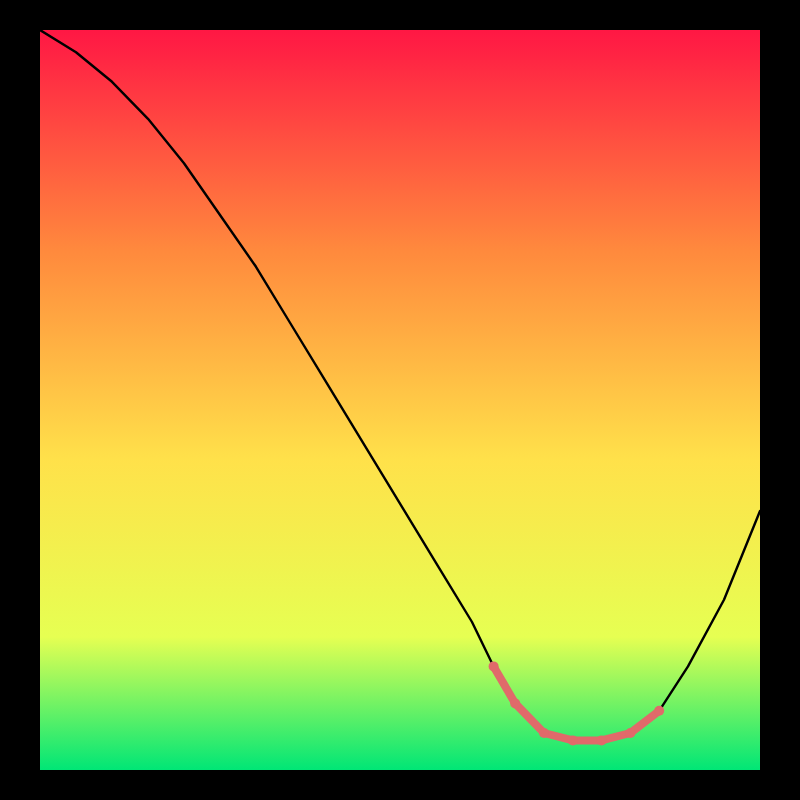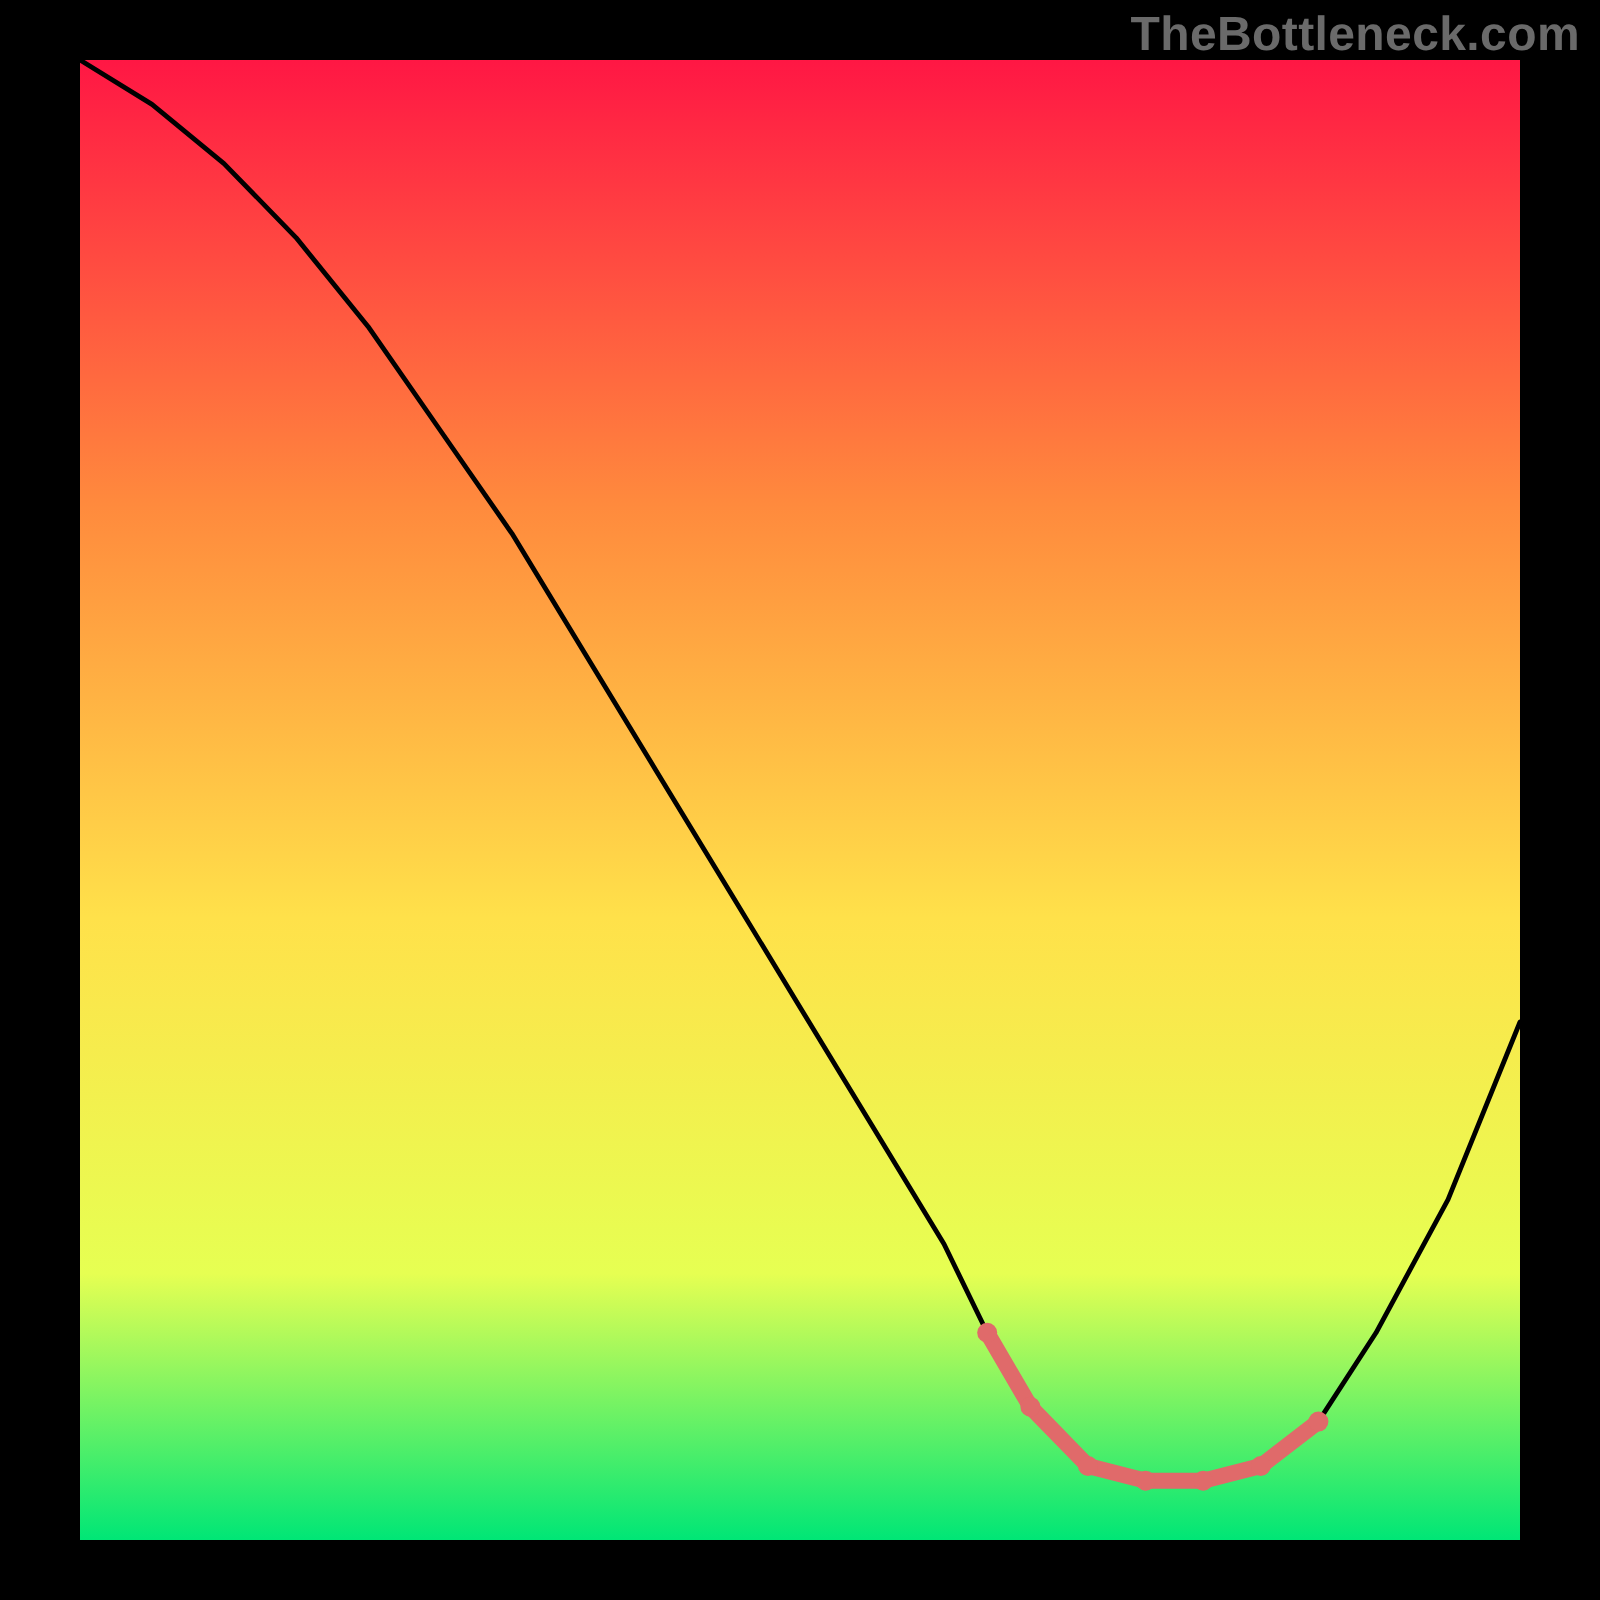--- a/index.html
+++ b/index.html
@@ -28,21 +28,20 @@
     width: 720px;
     height: 740px;
   }
   .plot svg { display: block; }
 </style>
 </head>
 <body>
 
 <div class="stage">
 
-  <div class="watermark">TheBottleneck.com</div>
 
   <div class="plot">
     <svg id="plot-svg" width="720" height="740" viewBox="0 0 720 740" preserveAspectRatio="none">
       <defs>
         <linearGradient id="bg-grad" x1="0" y1="0" x2="0" y2="1">
           <stop id="g0" offset="0%" stop-color="#ff1744"></stop>
           <stop id="g1" offset="30%" stop-color="#ff8a3d"></stop>
           <stop id="g2" offset="58%" stop-color="#ffe14a"></stop>
           <stop id="g3" offset="82%" stop-color="#e6ff52"></stop>
           <stop id="g4" offset="100%" stop-color="#00e676"></stop>

